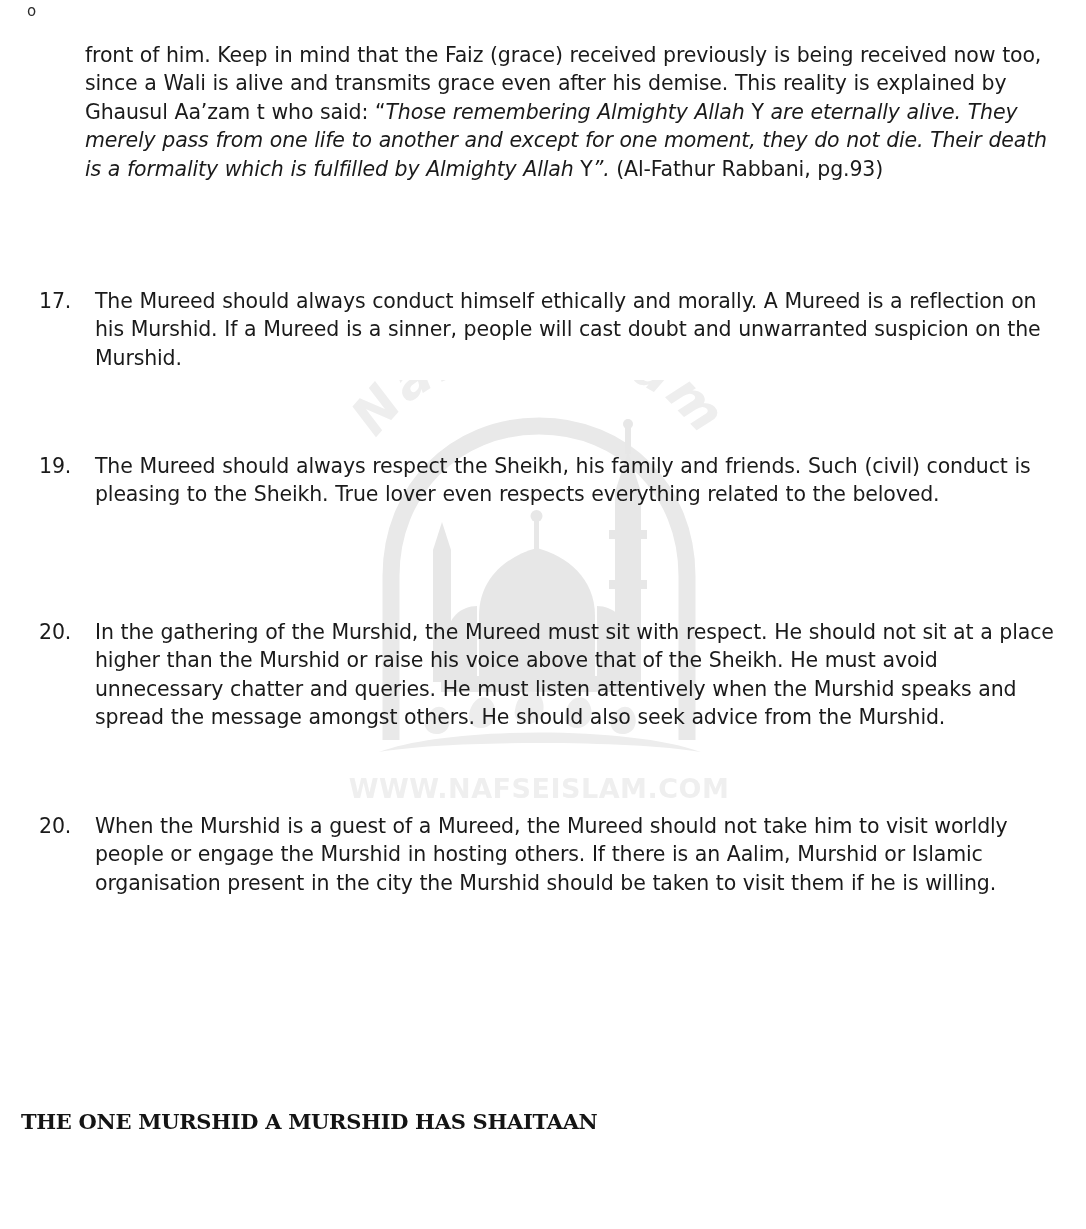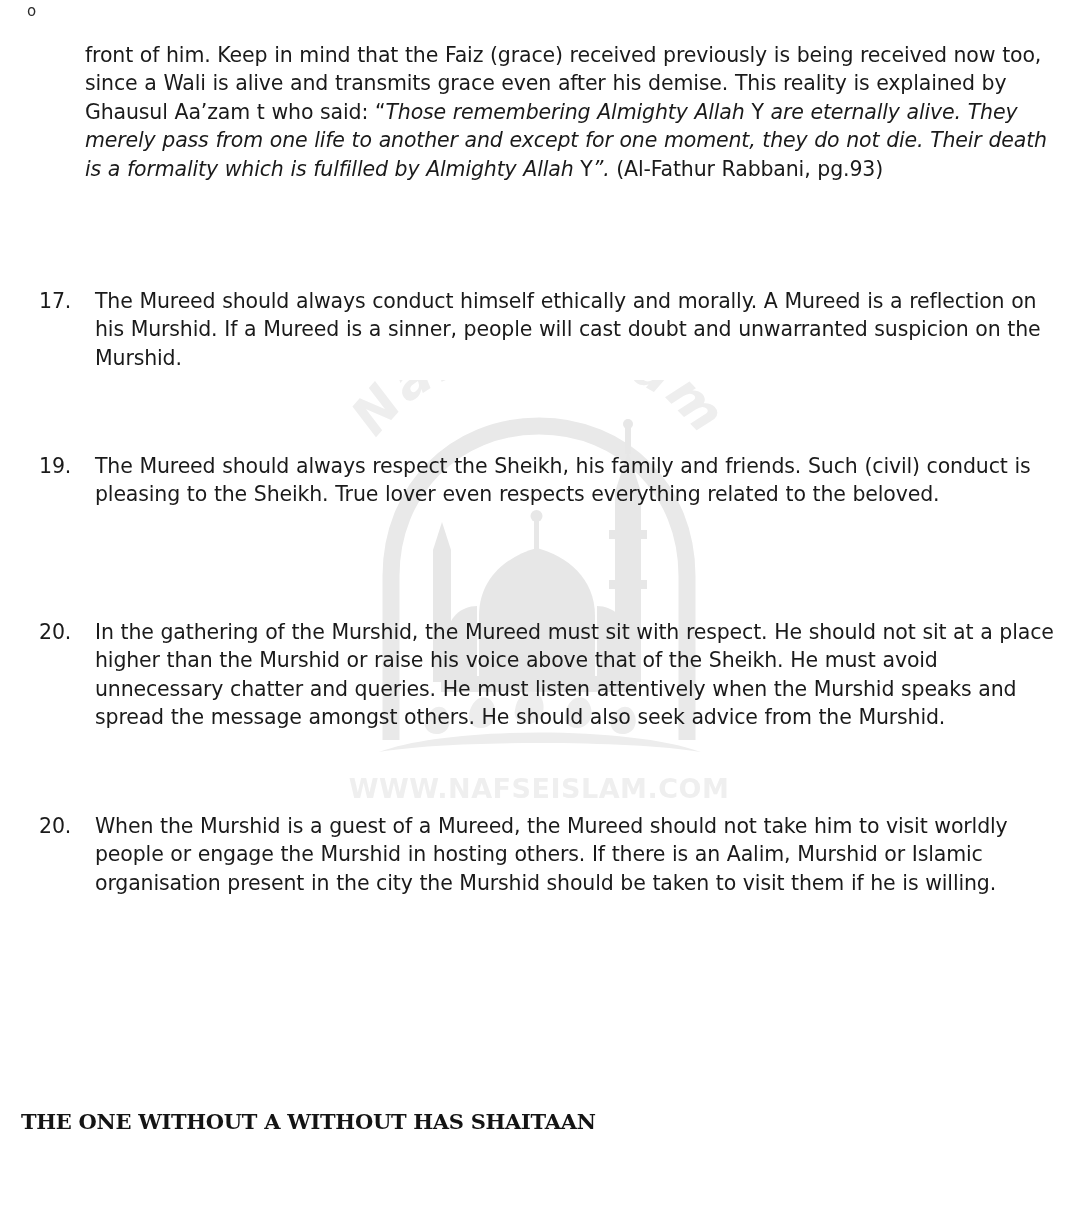--- a/index.html
+++ b/index.html
@@ -195,15 +195,15 @@
     <span class="num">20.</span>
     <span class="body">In the gathering of the Murshid, the Mureed must sit with respect. He should not sit at a place higher than the Murshid or raise his voice above that of the Sheikh. He must avoid unnecessary chatter and queries. He must listen attentively when the Murshid speaks and spread the message amongst others. He should also seek advice from the Murshid.</span>
   </div>
 
   <div class="item" id="item-20">
     <span class="num">20.</span>
     <span class="body">When the Murshid is a guest of a Mureed, the Mureed should not take him to visit worldly people or engage the Murshid in hosting others.  If there is an Aalim, Murshid or Islamic organisation present in the city the Murshid should be taken to visit them if he is willing.</span>
   </div>
 
 
-  <div class="heading" id="heading-1">THE ONE WITHOUT A WITHOUT HAS SHAITAAN</div>
+  <div class="heading" id="heading-1">THE ONE MURSHID A MURSHID HAS SHAITAAN</div>
 
 </div>
 
 </body></html>

